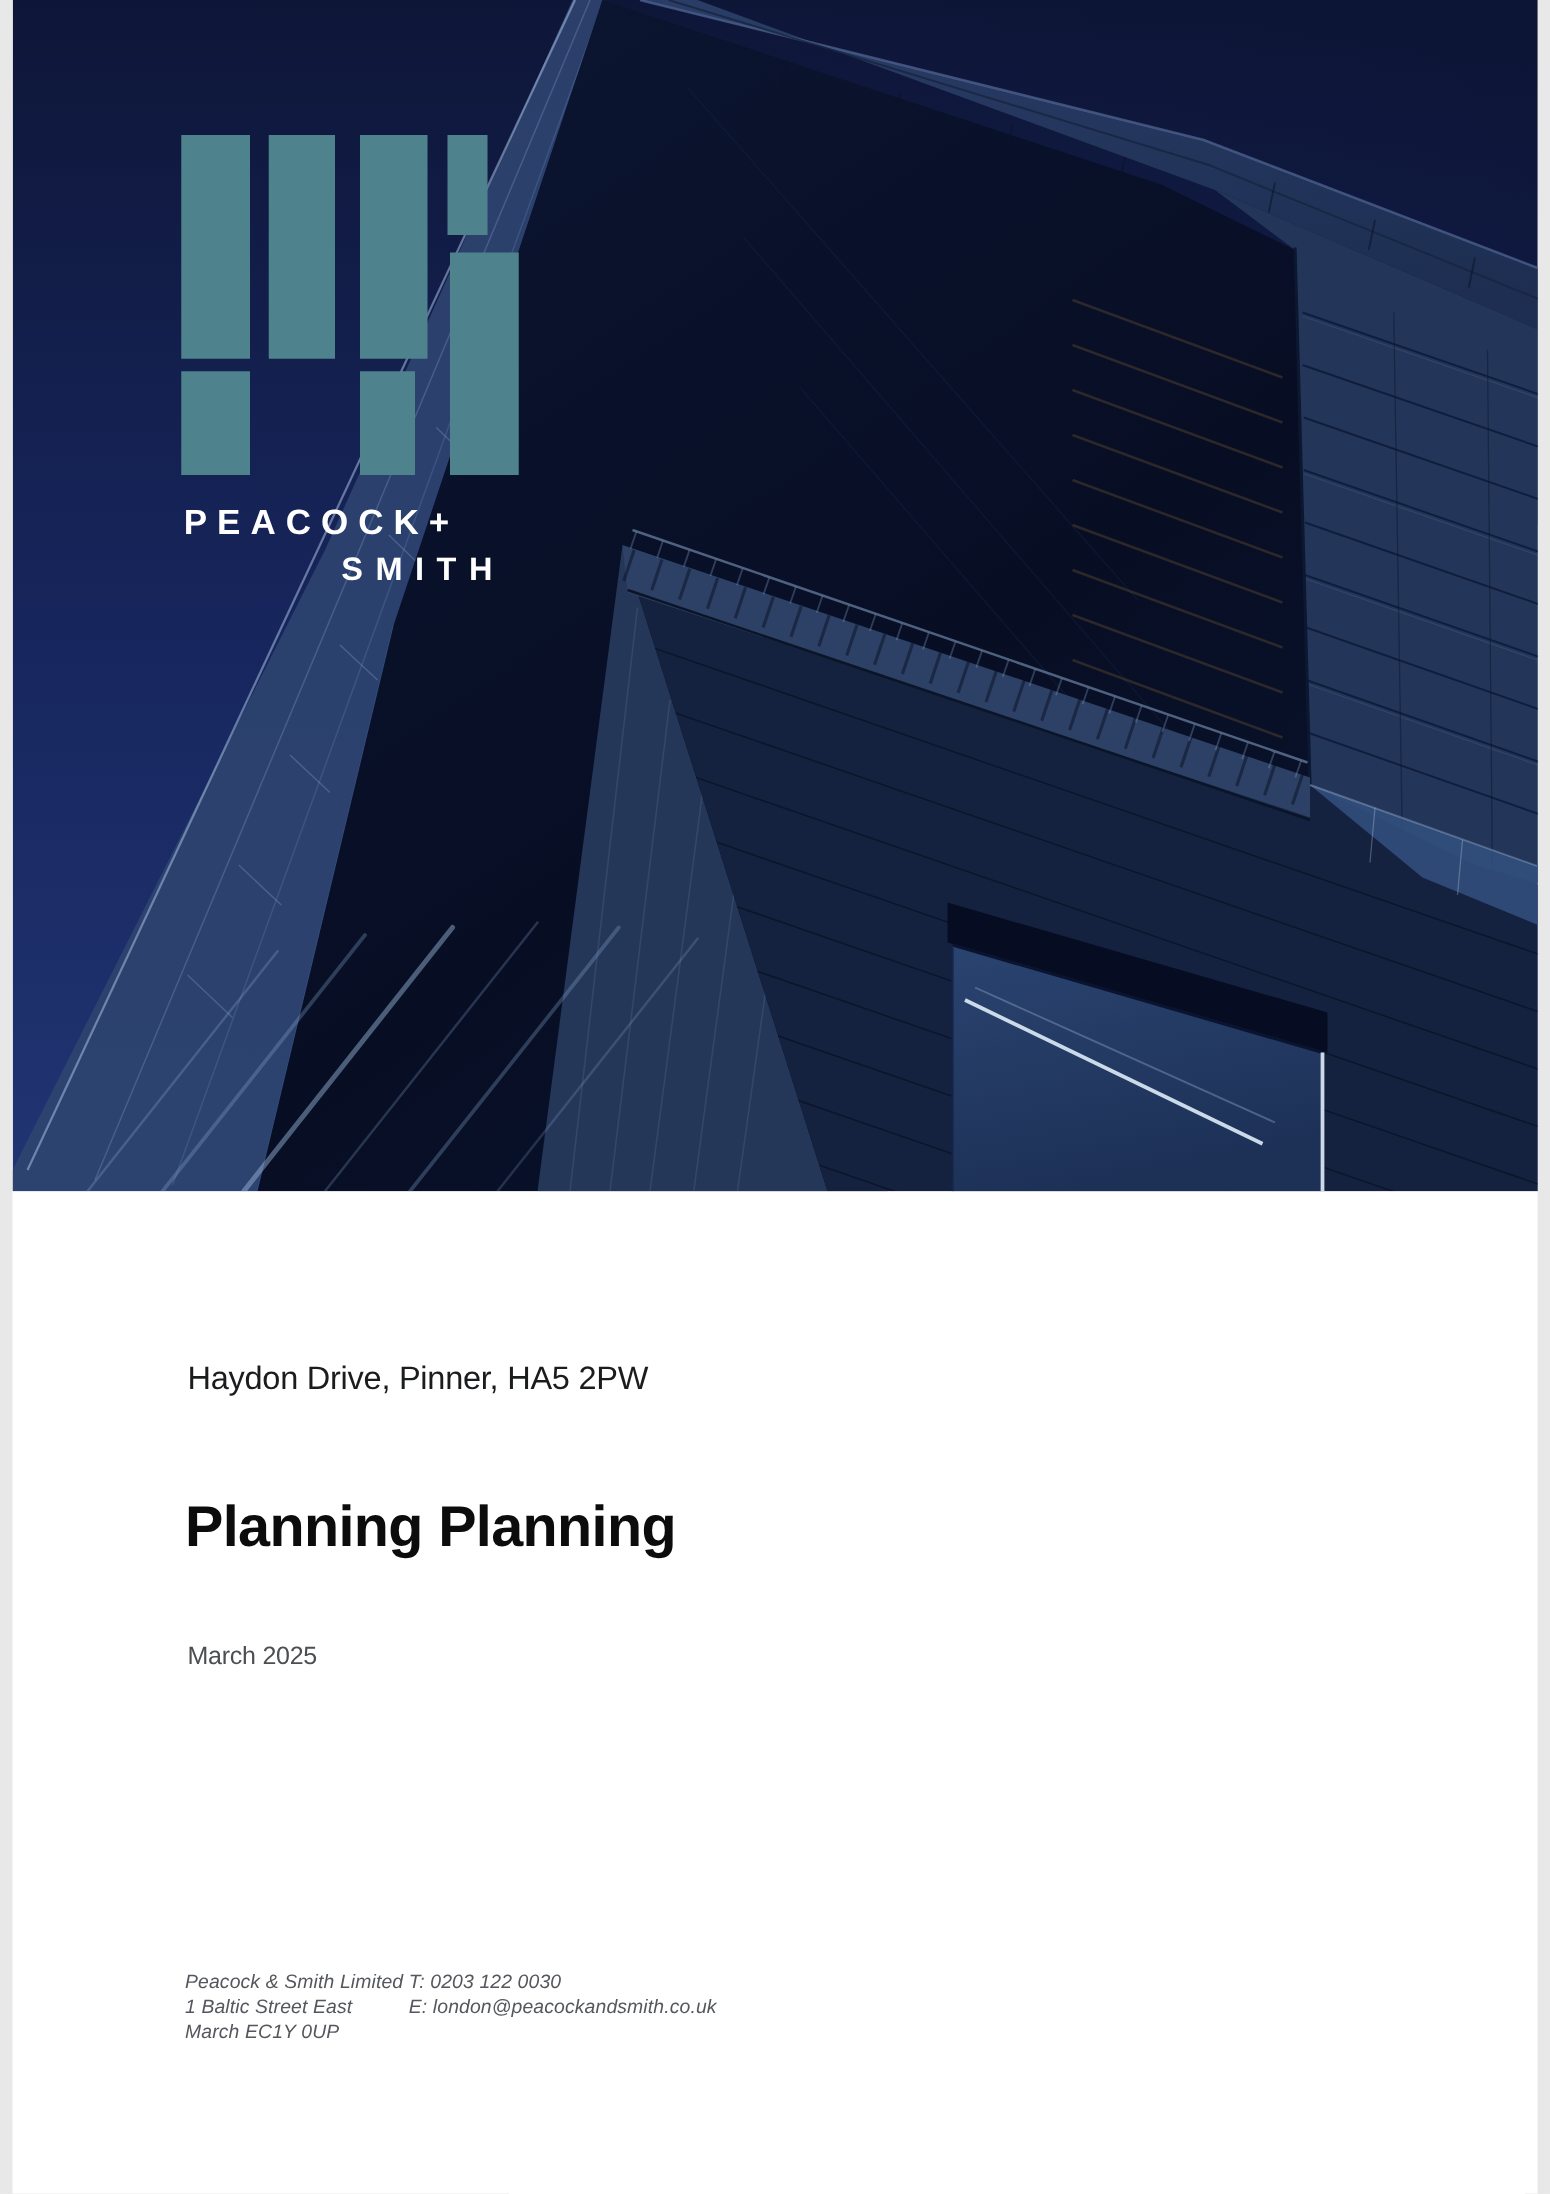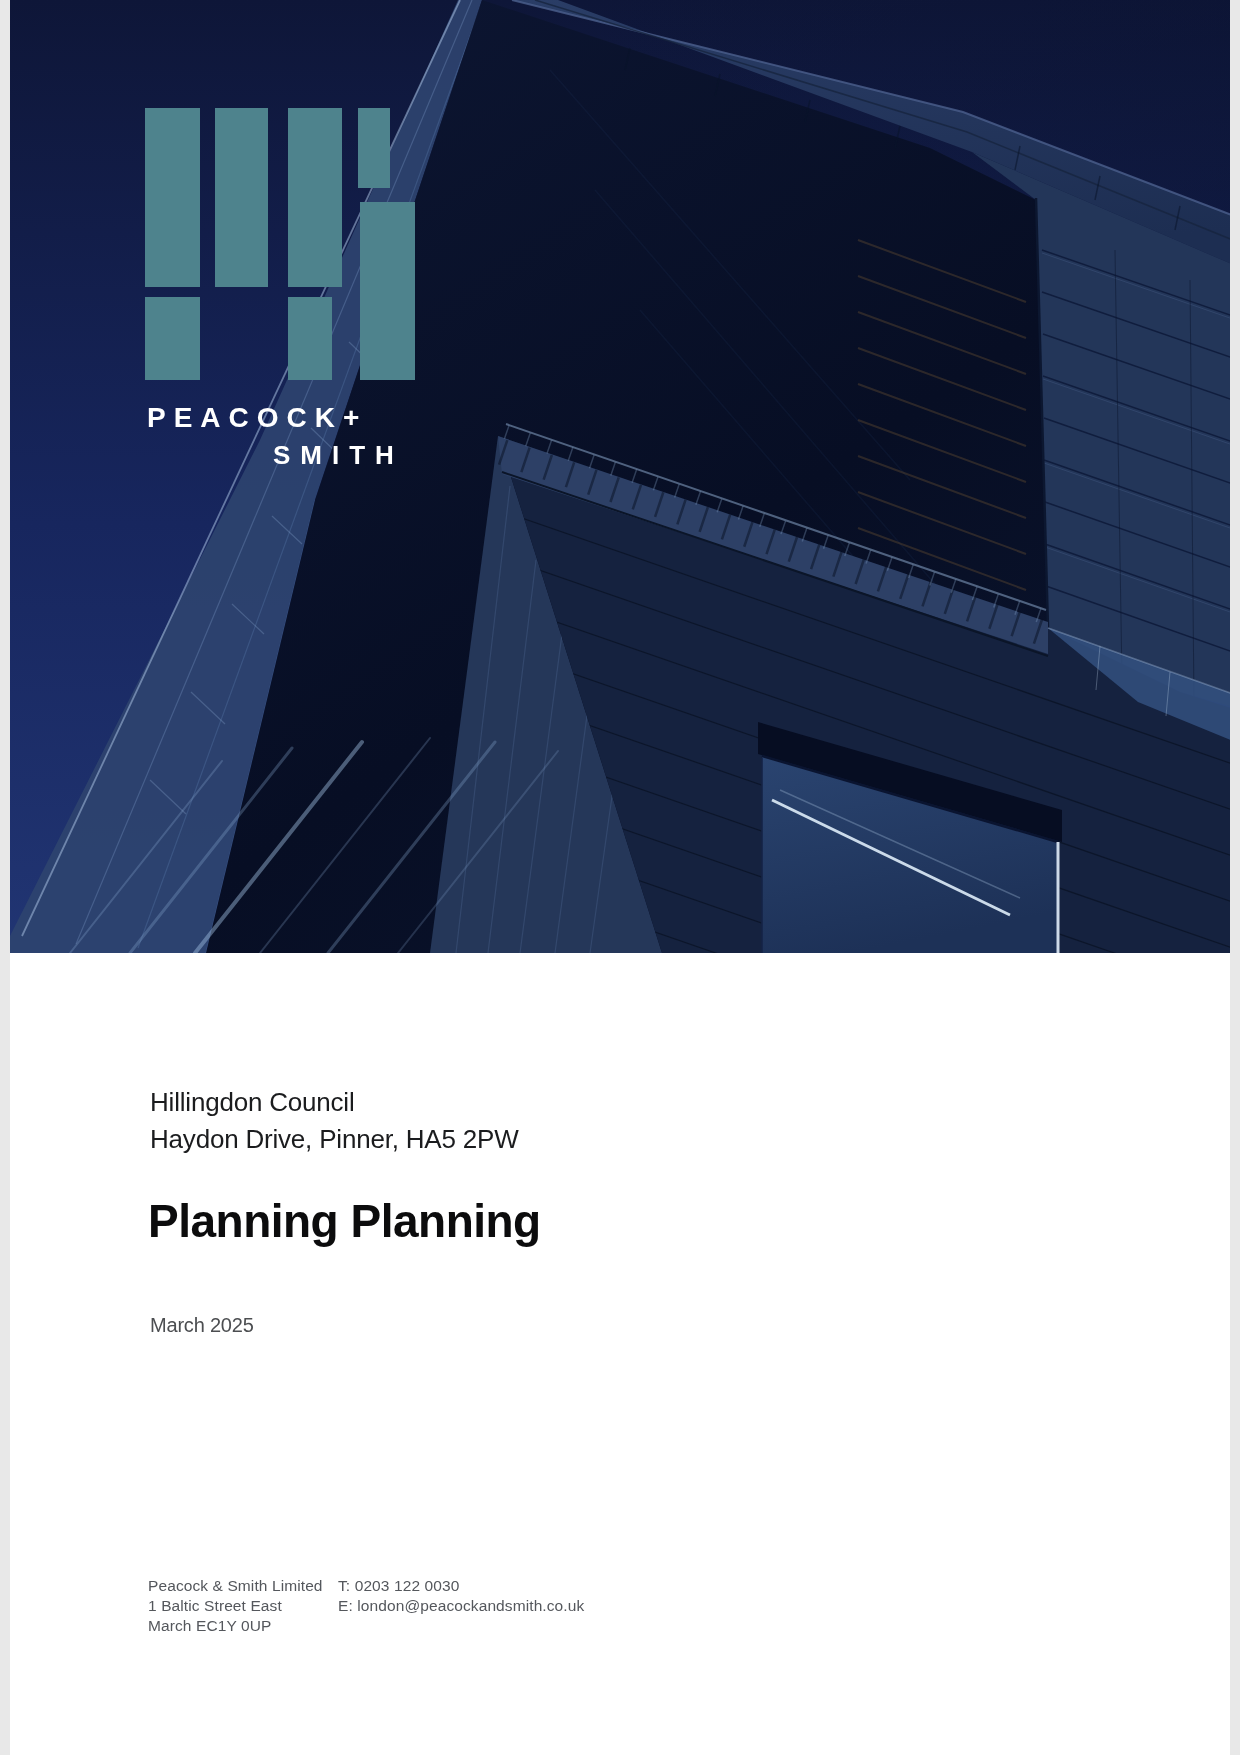--- a/index.html
+++ b/index.html
@@ -20,22 +20,22 @@
   }
   .doc-date{
     position:absolute;left:140px;top:1314px;
     font-size:20px;color:#4c4e51;letter-spacing:-0.2px;
   }
   .footer-col{
     position:absolute;top:1576px;
     font-size:15.5px;line-height:20px;color:#54575c;letter-spacing:0.1px;
   }
   .footer-col.left{left:138px;}
-  .footer-col.right{left:328px;}
-  .footer-col div{white-space:nowrap;}
+  .footer-col.right{left:317px;}
+  .footer-col div{white-space:nowrap;font-style:italic;}
   
   .logo-word{fill:#ffffff;font-family:"Liberation Sans",sans-serif;font-weight:bold;}
 </style>
 </head>
 <body>
 
 <div id="page">
 
   <svg class="hero" viewBox="0 0 1240 953" aria-hidden="true">
     <defs>
@@ -231,21 +231,20 @@
         <rect x="278" y="297" width="44" height="83"></rect>
         <rect x="348" y="108" width="32" height="80"></rect>
         <rect x="350" y="202" width="55" height="178"></rect>
       </g>
       <text class="logo-word" x="137" y="427" font-size="28" letter-spacing="8">PEACOCK+</text>
       <text class="logo-word" x="263" y="464" font-size="26" letter-spacing="10">SMITH</text>
     </g>
   </svg>
 
   <div class="recipient">
-    <div>Hillingdon Council</div>
     <div>Haydon Drive, Pinner, HA5 2PW</div>
   </div>
 
   <h1 class="doc-title" style="margin:0">Planning Planning</h1>
 
   <div class="doc-date">March 2025</div>
 
   <div class="footer-col left">
     <div>Peacock &amp; Smith Limited</div>
     <div>1 Baltic Street East</div>

